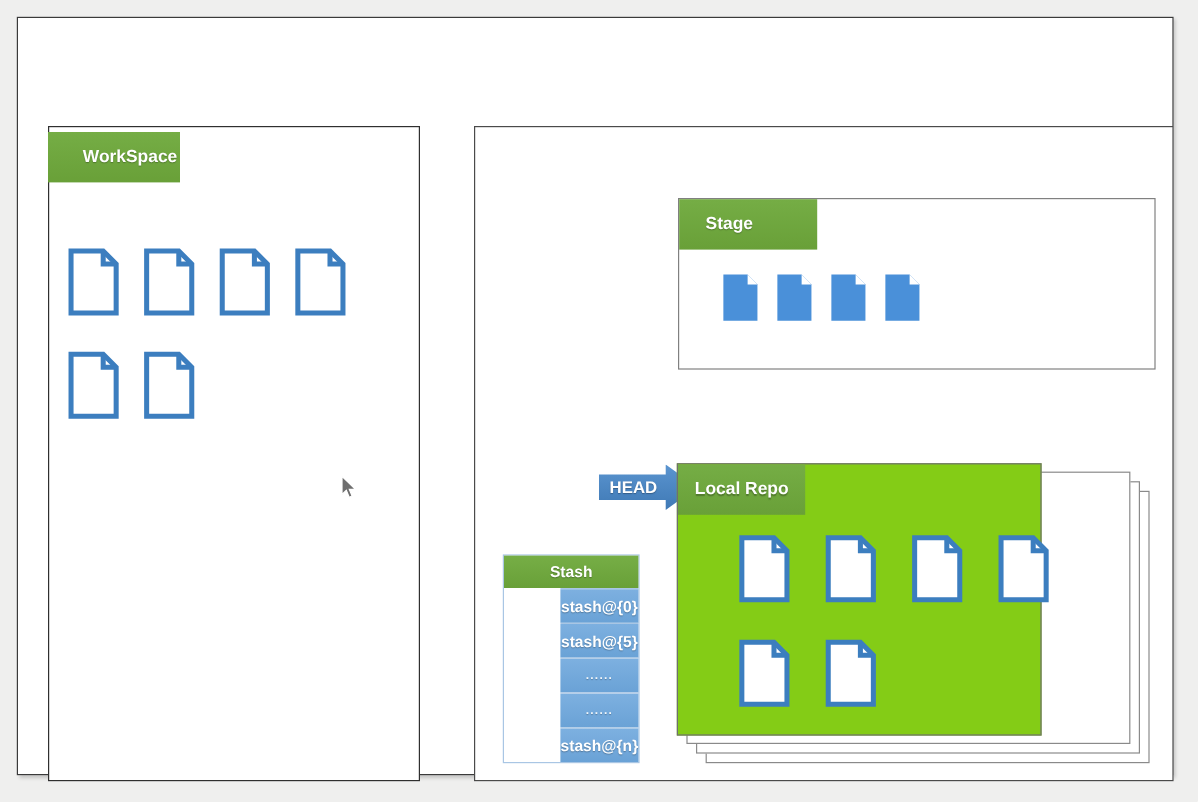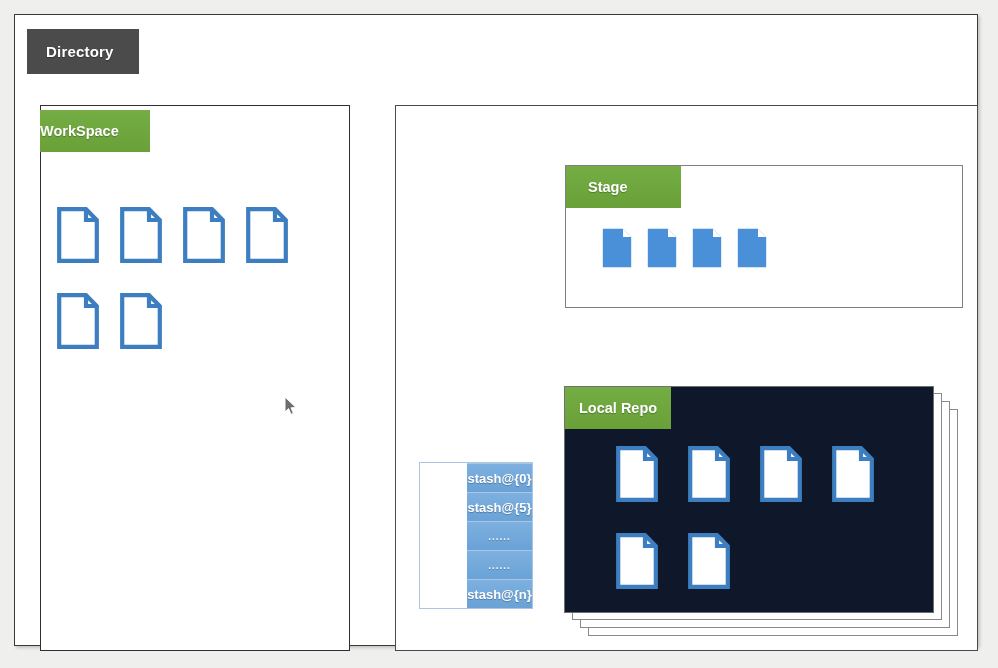--- a/index.html
+++ b/index.html
@@ -92,21 +92,21 @@
     align-items: center;
     box-sizing: border-box;
     text-shadow: 0 1px 1px rgba(0,0,0,0.28);
   }
   #workspace-chip {
     left: -1px;
     top: 4px;
     width: 110px;
     height: 42px;
     font-size: 14.5px;
-    padding-left: 0;
+    padding-left: 29px;
   }
   #stage-chip {
     left: 0px;
     top: 0px;
     width: 115px;
     height: 42px;
     font-size: 14.5px;
     padding-left: 22px;
   }
   #localrepo-chip {
@@ -147,23 +147,23 @@
     width: 370px;
     height: 227px;
   }
   .stack-layer.l1 { left: 24px; top: 23px; }
   .stack-layer.l2 { left: 16px; top: 15px; }
   .stack-layer.l3 { left: 8px;  top: 7px;  }
   #localrepo-front {
     position: absolute;
     left: 0px;
     top: 0px;
-    width: 370px;
+    width: 304px;
     height: 227px;
-    background: #0f172a;
+    background: #84cc16;
     border: 1.2px solid #6f6f6f;
     box-sizing: border-box;
   }
 
   
   .block-arrow {
     position: absolute;
     height: 38px;
     color: #ffffff;
     font-weight: bold;
@@ -247,23 +247,20 @@
   }
   #mouse-cursor svg { display: block; }
 </style>
 </head>
 <body>
 
 <div id="stage-root">
 
   <div class="canvas">
 
-    <div class="dark-tab" id="directory-tab">
-      <span>Directory</span>
-    </div>
 
     <div class="dark-tab" id="git-tab">
       <span>.git</span>
     </div>
 
     <div class="panel" id="workspace-panel">
 
       <div class="green-chip" id="workspace-chip">
         <span>WorkSpace</span>
       </div>
@@ -337,20 +334,23 @@
           </div>
           <div class="doc-filled" style="left: 171px; top: 62px;">
             <svg viewBox="0 0 30 40" preserveAspectRatio="none">
               <path d="M0.8 0.8 L21 0.8 L29.2 9 L29.2 39.2 L0.8 39.2 Z" fill="#4a90d9"></path>
               <path d="M21 0.8 L21 9 L29.2 9 Z" fill="#ffffff"></path>
             </svg>
           </div>
         </div>
     </div>
 
+    <div class="block-arrow" id="head-arrow">
+      <span>HEAD</span>
+    </div>
 
     <div id="localrepo-stack">
       <div class="stack-layer l1"></div>
       <div class="stack-layer l2"></div>
       <div class="stack-layer l3"></div>
       <div id="localrepo-front">
         <div class="green-chip" id="localrepo-chip">
           <span>Local Repo</span>
         </div>
         <div id="localrepo-docs">
@@ -388,20 +388,21 @@
               <svg viewBox="0 0 44 58" preserveAspectRatio="none">
                 <path d="M3.2 3.2 L30 3.2 L40.8 14 L40.8 54.8 L3.2 54.8 Z" fill="#ffffff" stroke="#3c7ebf" stroke-width="4.2" stroke-linejoin="miter"></path>
                 <path d="M30 3.2 L30 14 L40.8 14" fill="none" stroke="#3c7ebf" stroke-width="4.2"></path>
               </svg>
             </div>
           </div>
       </div>
     </div>
 
     <div id="stash-table">
+      <div class="stash-header">Stash</div>
       <div id="stash-rows">
           <div class="stash-row">stash@{0}</div>
           <div class="stash-row">stash@{5}</div>
           <div class="stash-row ellipsis">......</div>
           <div class="stash-row ellipsis">......</div>
           <div class="stash-row">stash@{n}</div>
         </div>
     </div>
 
   </div>

